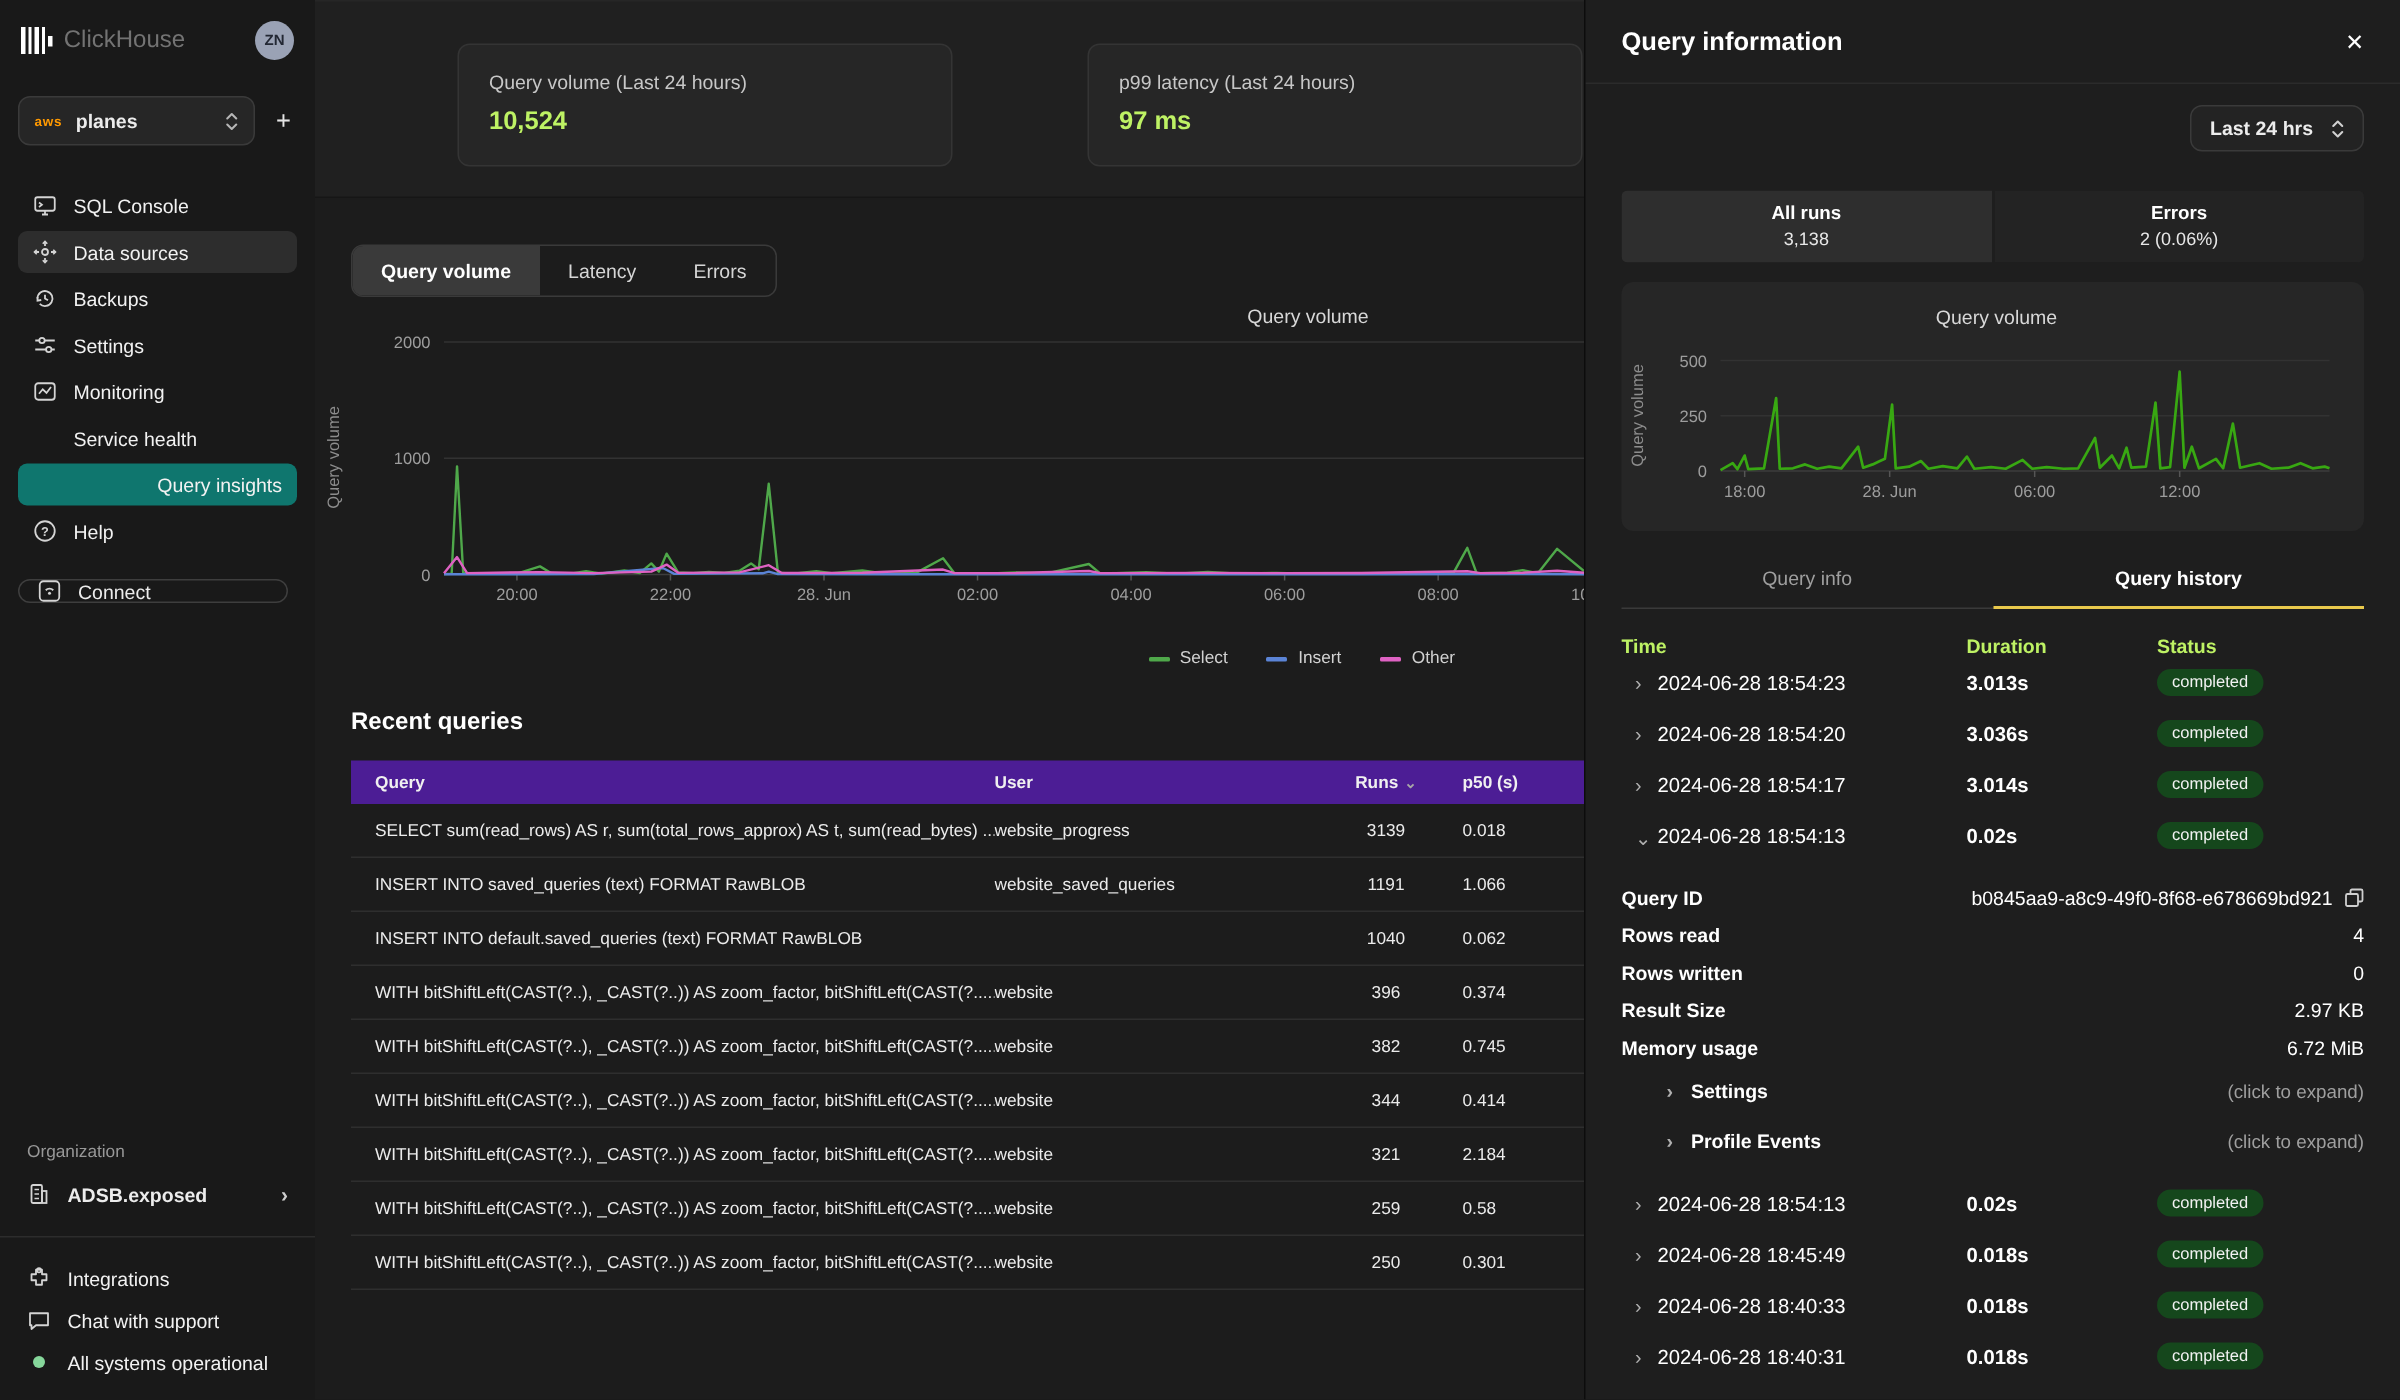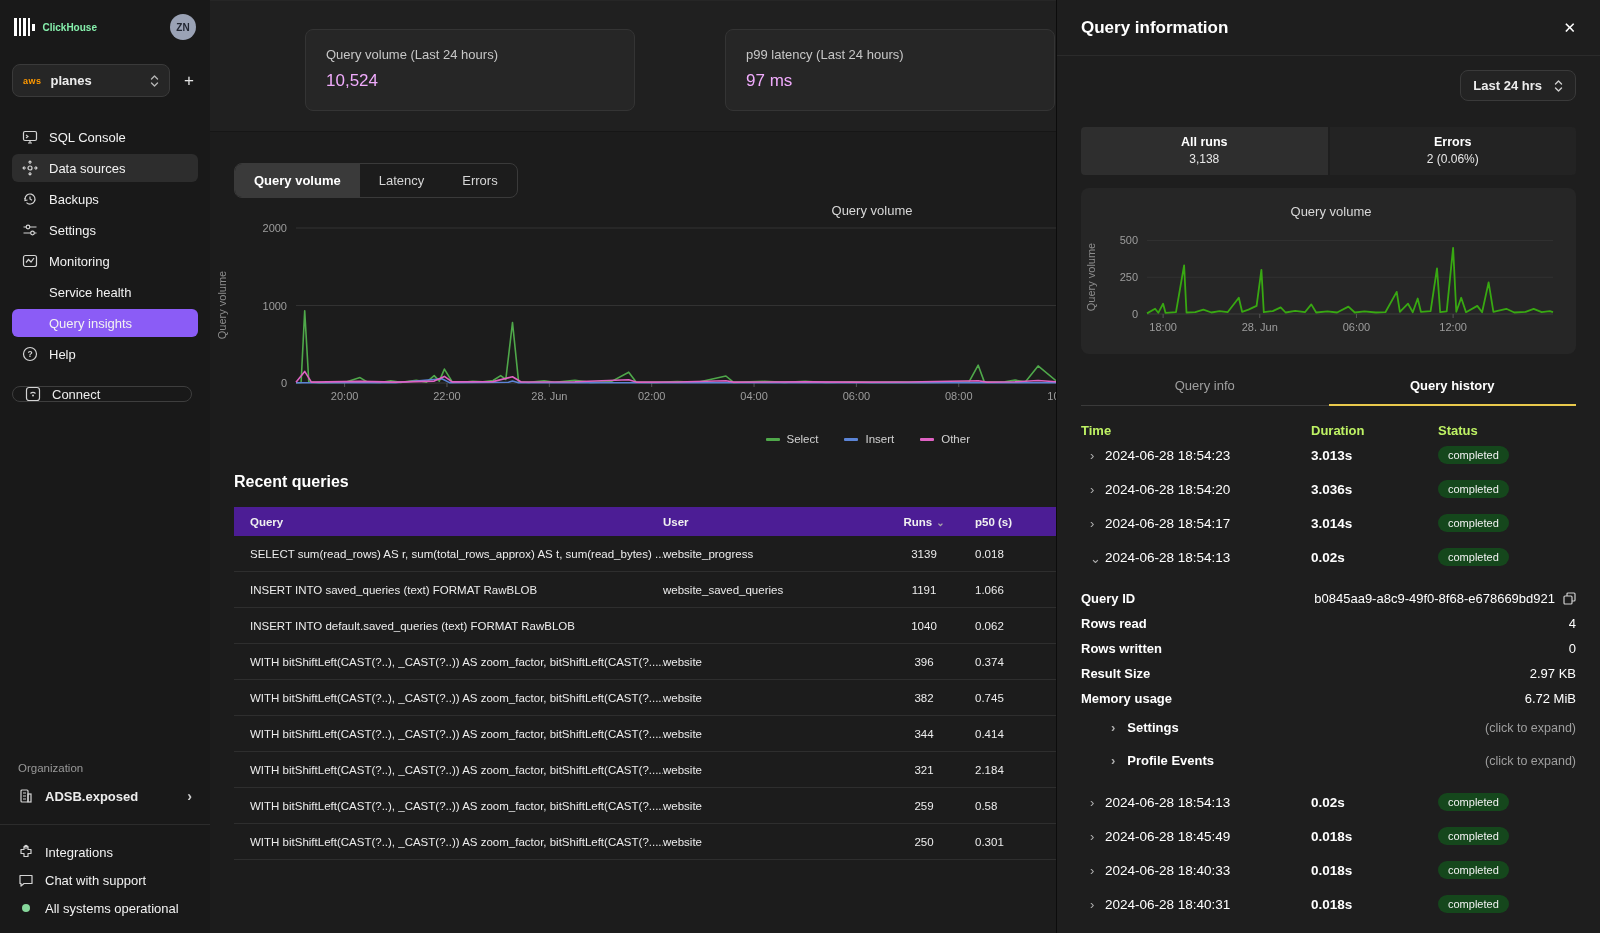--- a/index.html
+++ b/index.html
@@ -6,54 +6,54 @@
   html,body { width:1600px; height:933px; overflow:hidden; }
   body { display:flex; background:#191919; color:#ececec; font-family:"Liberation Sans",sans-serif; }
   svg { display:block; }
 
   
   .sidebar { width:210px; flex-shrink:0; background:#191919; display:flex; flex-direction:column; padding:14px 12px 12px; }
   .logo-row { display:flex; align-items:center; gap:8px; padding:0 2px; }
   .ch-logo { display:flex; align-items:flex-end; gap:2px; height:18px; }
   .ch-logo i { display:block; width:2.5px; height:18px; background:#fff; }
   .ch-logo i.dot { height:7px; margin-bottom:5px; }
-  .logo-text { font-weight:700; font-size:10px; flex:1; color:#86efac; }
+  .logo-text { font-weight:400; font-size:16px; flex:1; color:#737373; }
   .avatar { width:26px; height:26px; border-radius:50%; background:#9aa2b5; color:#222733; font-size:10px; font-weight:700; display:flex; align-items:center; justify-content:center; cursor:pointer; }
 
   .selector-row { display:flex; gap:10px; margin-top:24px; align-items:center; }
   .service-select { flex:1; display:flex; align-items:center; gap:9px; background:#262626; border:1px solid #3a3a3a; border-radius:8px; padding:8px 10px; font-size:13px; font-weight:700; cursor:pointer; }
   .aws-mark { color:#ff9900; font-weight:700; font-size:9px; letter-spacing:.5px; }
   .updown { margin-left:auto; color:#b5b5b5; }
   .plus-btn { color:#e5e5e5; font-size:17px; padding:0 4px; cursor:pointer; }
 
   .nav { margin-top:26px; display:flex; flex-direction:column; gap:3px; }
   .nav-item { display:flex; align-items:center; gap:11px; padding:0 10px; height:28px; border-radius:6px; font-size:13px; color:#f2f2f2; cursor:pointer; }
   .nav-item.active { background:#2d2d2d; }
   .nav-item .nicon { width:16px; height:16px; display:flex; align-items:center; justify-content:center; color:#d4d4d4; }
   .nav-sub { padding-left:37px; }
-  .nav-sub.active { background:#8b5cf6; }
+  .nav-sub.active { background:#0f766e;justify-content:flex-end; }
 
   .connect-btn { margin-top:18px; border:1px solid #3e3e3e; border-radius:8px; display:flex; gap:11px; align-items:center; padding:0 12px; height:16px; font-size:13px; cursor:pointer; width:180px; }
 
   .sidebar-spacer { flex:1; }
   .org-label { color:#989898; font-size:11.5px; padding:0 6px 10px; }
   .org-row { display:flex; align-items:center; gap:11px; padding:0 6px; height:24px; font-size:13px; font-weight:700; margin-bottom:16px; cursor:pointer; }
   .org-chevron { margin-left:auto; color:#cfcfcf; font-size:14px; }
   .sidebar-divider { border-top:1px solid #2c2c2c; margin:0 -12px; }
   .footer-nav { margin-top:14px; display:flex; flex-direction:column; gap:2px; }
   .footer-nav .nav-item { height:26px; padding:0 6px; }
   .status-dot { width:8px; height:8px; border-radius:50%; background:#86d79b; margin:0 4px; }
 
   
   .main { width:846px; flex-shrink:0; background:#1c1c1c; display:flex; flex-direction:column; overflow:hidden; }
   .main-header { height:35px; flex-shrink:0; background:#151515; display:flex; align-items:center; padding:0 24px; font-size:13px; font-weight:700; color:#fff; }
   .hero { background:#202020; border-top:1px solid #262626; border-bottom:1px solid #161616; padding:28px 0 20px 95px; display:flex; gap:90px; }
   .stat-card { width:330px; height:82px; background:#262626; border:1px solid #343434; border-radius:8px; padding:17px 20px; }
   .stat-label { color:#c7c7c7; font-size:13px; }
-  .stat-value { margin-top:9px; font-size:17px; font-weight:400; color:#f0abfc; }
+  .stat-value { margin-top:9px; font-size:17px; font-weight:700; color:#bef264; }
 
   .tabs-seg { margin:31px 0 0 24px; display:inline-flex; border:1px solid #3a3a3a; border-radius:8px; overflow:hidden; width:fit-content; }
   .seg-tab { padding:9px 19px; font-size:13px; color:#d6d6d6; cursor:pointer; }
   .seg-tab.active { background:#3a3a3a; color:#fff; font-weight:700; }
 
   .legend { display:flex; gap:26px; justify-content:flex-end; padding-right:86px; margin-top:0; font-size:11.5px; color:#d2d2d2; }
   .legend-item { display:flex; align-items:center; gap:7px; cursor:pointer; }
   .legend-swatch { width:14px; height:3px; border-radius:1px; }
 
   .recent-title { font-size:16px; font-weight:700; margin:28px 0 16px 24px; color:#fff; }

